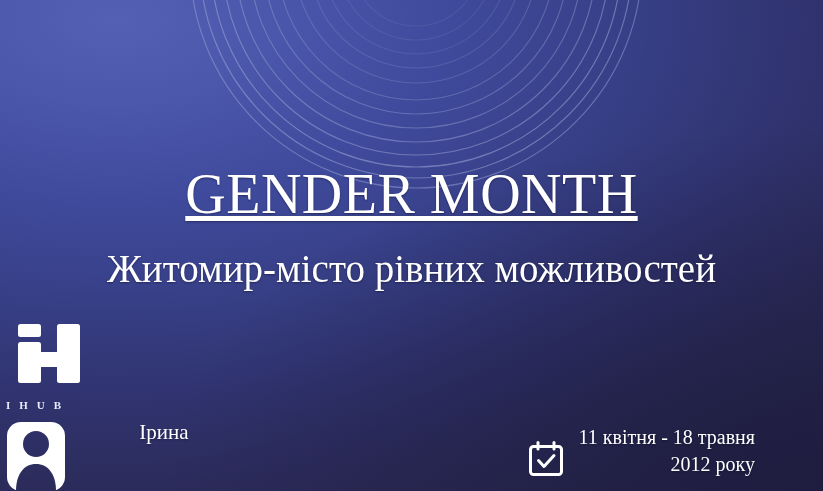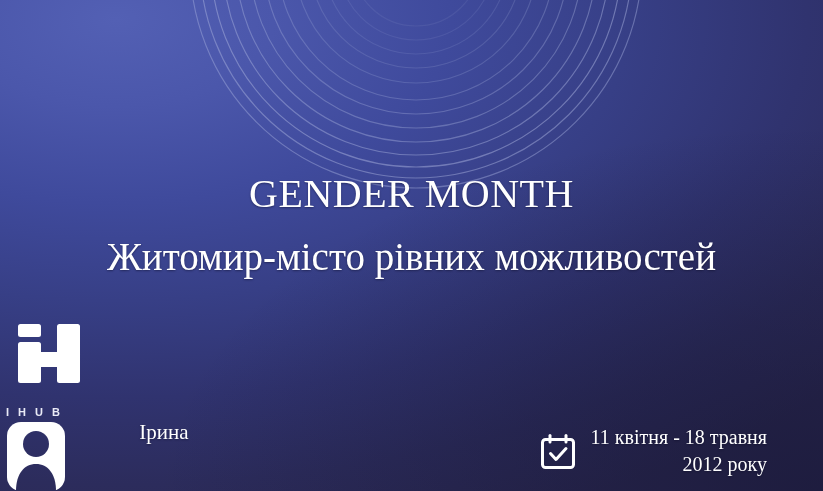--- a/index.html
+++ b/index.html
@@ -39,29 +39,30 @@
 
   
   #headline {
     position: absolute;
     left: 0;
     top: 168px;
     width: 823px;
     text-align: center;
   }
   #title {
-    font-size: 40px;
+    font-size: 56px;
     line-height: 52px;
     letter-spacing: 0.5px;
     font-weight: 400;
     white-space: nowrap;
     text-shadow: 0 1px 2px rgba(10,10,35,0.45);
+    text-decoration: underline;
   }
   #subtitle {
-    margin-top: 14px;
+    margin-top: 26px;
     font-size: 39px;
     line-height: 46px;
     font-weight: 400;
     white-space: nowrap;
     text-shadow: 0 1px 2px rgba(10,10,35,0.45);
   }
 
   
   #brand {
     position: absolute;
@@ -69,23 +70,23 @@
     top: 316px;
     width: 96px;
   }
   #logo-mark {
     position: relative;
     width: 86px;
     height: 70px;
   }
   #logo-mark svg { display: block; }
   #logo-wordmark {
-    margin-top: 20px;
+    margin-top: 13px;
     padding-left: 4px;
-    font-family: Liberation Sans, sans-serif;
+    font-family: Liberation Serif, serif;
     font-size: 11px;
     font-weight: 700;
     letter-spacing: 9px;
     color: #e9eaf6;
   }
 
   
   #speaker {
     position: absolute;
     left: 0;
@@ -107,24 +108,24 @@
     font-size: 21px;
     line-height: 29px;
     padding-left: 4px;
     text-shadow: 0 1px 2px rgba(10,10,35,0.45);
   }
   #speaker-name .ln { display: block; white-space: nowrap; }
 
   
   #date-block {
     position: absolute;
-    right: 56px;
+    right: 68px;
     top: 424px;
     display: flex;
-    align-items: center;
+    align-items: flex-end;
   }
   #calendar-icon {
     width: 38px;
     height: 38px;
     flex: 0 0 38px;
     margin-top: 2px;
   }
   #calendar-icon svg { display: block; }
   #date-text {
     margin-left: 14px;

